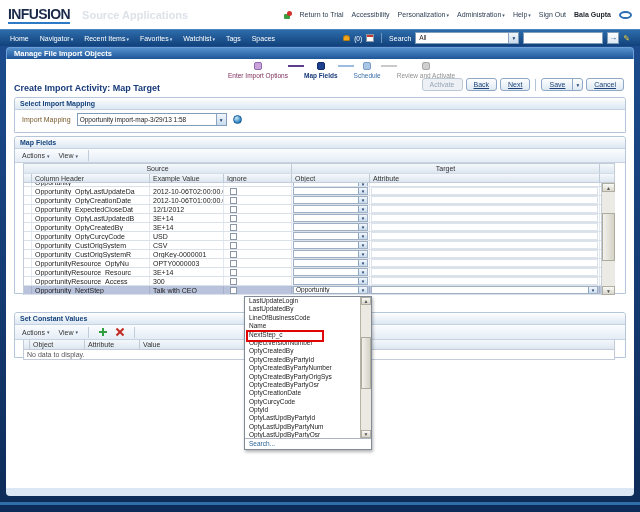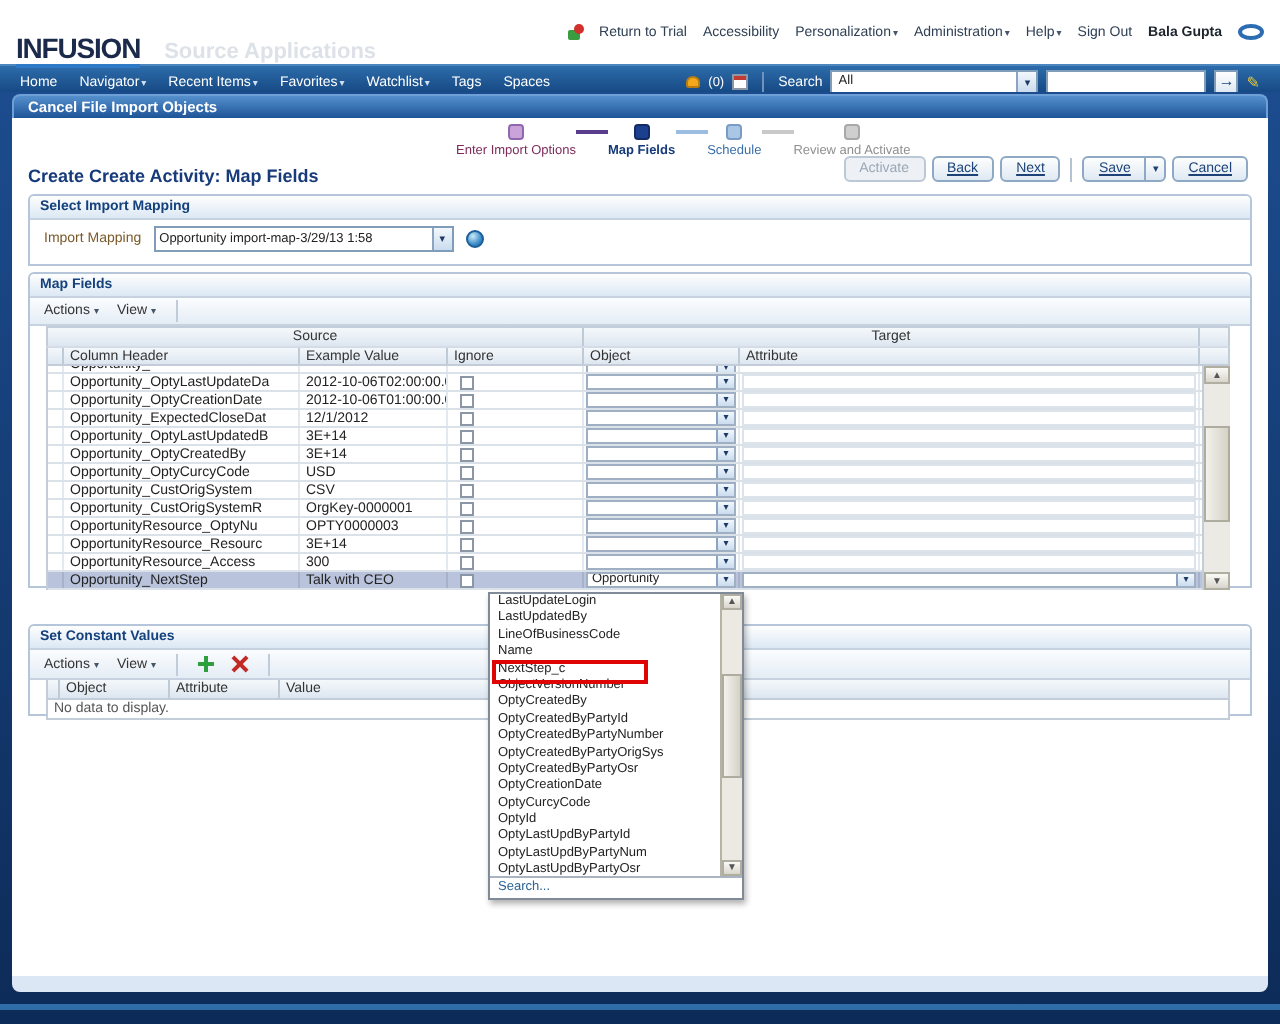--- a/index.html
+++ b/index.html
@@ -1,22 +1,22 @@
 <!DOCTYPE html>
 <html><head>
 <meta charset="utf-8">
 <style>
   html,body{margin:0;padding:0;background:#fff}
   .screen{width:640px;height:512px;position:relative;overflow:hidden;
           font-family:"Liberation Sans",sans-serif;background:#fff;
           -webkit-font-smoothing:antialiased}
 
   
-  .topbar{height:29px;background:#fff;display:flex;
-          justify-content:space-between;padding:16px 8px;box-sizing:border-box}
+  .topbar{height:29px;background:#fff;display:flex;align-items:center;
+          justify-content:space-between;padding:0 8px;box-sizing:border-box}
   .logoarea{display:flex;align-items:baseline;gap:12px}
   .logo{font-size:14px;font-weight:bold;color:#1b2a4a;letter-spacing:-0.6px;
         border-bottom:2px solid #2f7ac6;line-height:16px}
   .watermark{font-size:11px;color:#dde2e8;font-weight:bold}
   .toplinks{display:flex;align-items:center;gap:8px;font-size:7px;color:#2f4055}
   .toplink{white-space:nowrap;cursor:default}
   .tcaret{font-size:5px;color:#44566e;margin-left:1px}
   .username{font-weight:bold;color:#1d242c;white-space:nowrap}
   .gift{width:8px;height:8px;position:relative}
   .gift::before{content:"";position:absolute;left:0;bottom:0;width:6px;height:5px;background:#3a9e41;border-radius:1px}
@@ -207,21 +207,21 @@
         <span class="scopeval">All</span>
         <span class="arr"></span>
       </span>
       <input class="searchinput" style="">
       <span class="gobtn">→</span>
       <span class="advico">✎</span>
     </div>
   </div>
 
   <div class="frame">
-    <div class="managebar">Cancel File Import Objects</div>
+    <div class="managebar">Manage File Import Objects</div>
 
     <div class="content">
 
       <div class="train" id="train">
           <span class="tstep visited">
             <span class="tsq"></span>
             <span class="tlabel">Enter Import Options</span>
           </span>
           <span class="tline l1"></span>
           <span class="tstep current">
@@ -233,21 +233,21 @@
             <span class="tsq"></span>
             <span class="tlabel">Schedule</span>
           </span>
           <span class="tline l3"></span>
           <span class="tstep off">
             <span class="tsq"></span>
             <span class="tlabel">Review and Activate</span>
           </span>
         </div>
 
-      <div class="pagetitle">Create Create Activity: Map Fields</div>
+      <div class="pagetitle">Create Import Activity: Map Target</div>
 
       <div class="btns">
         <span class="btn dis">
             <span>Activate</span>
           </span>
         <span class="btn">
             <span class="u">Back</span>
           </span>
         <span class="btn">
             <span class="u">Next</span>

